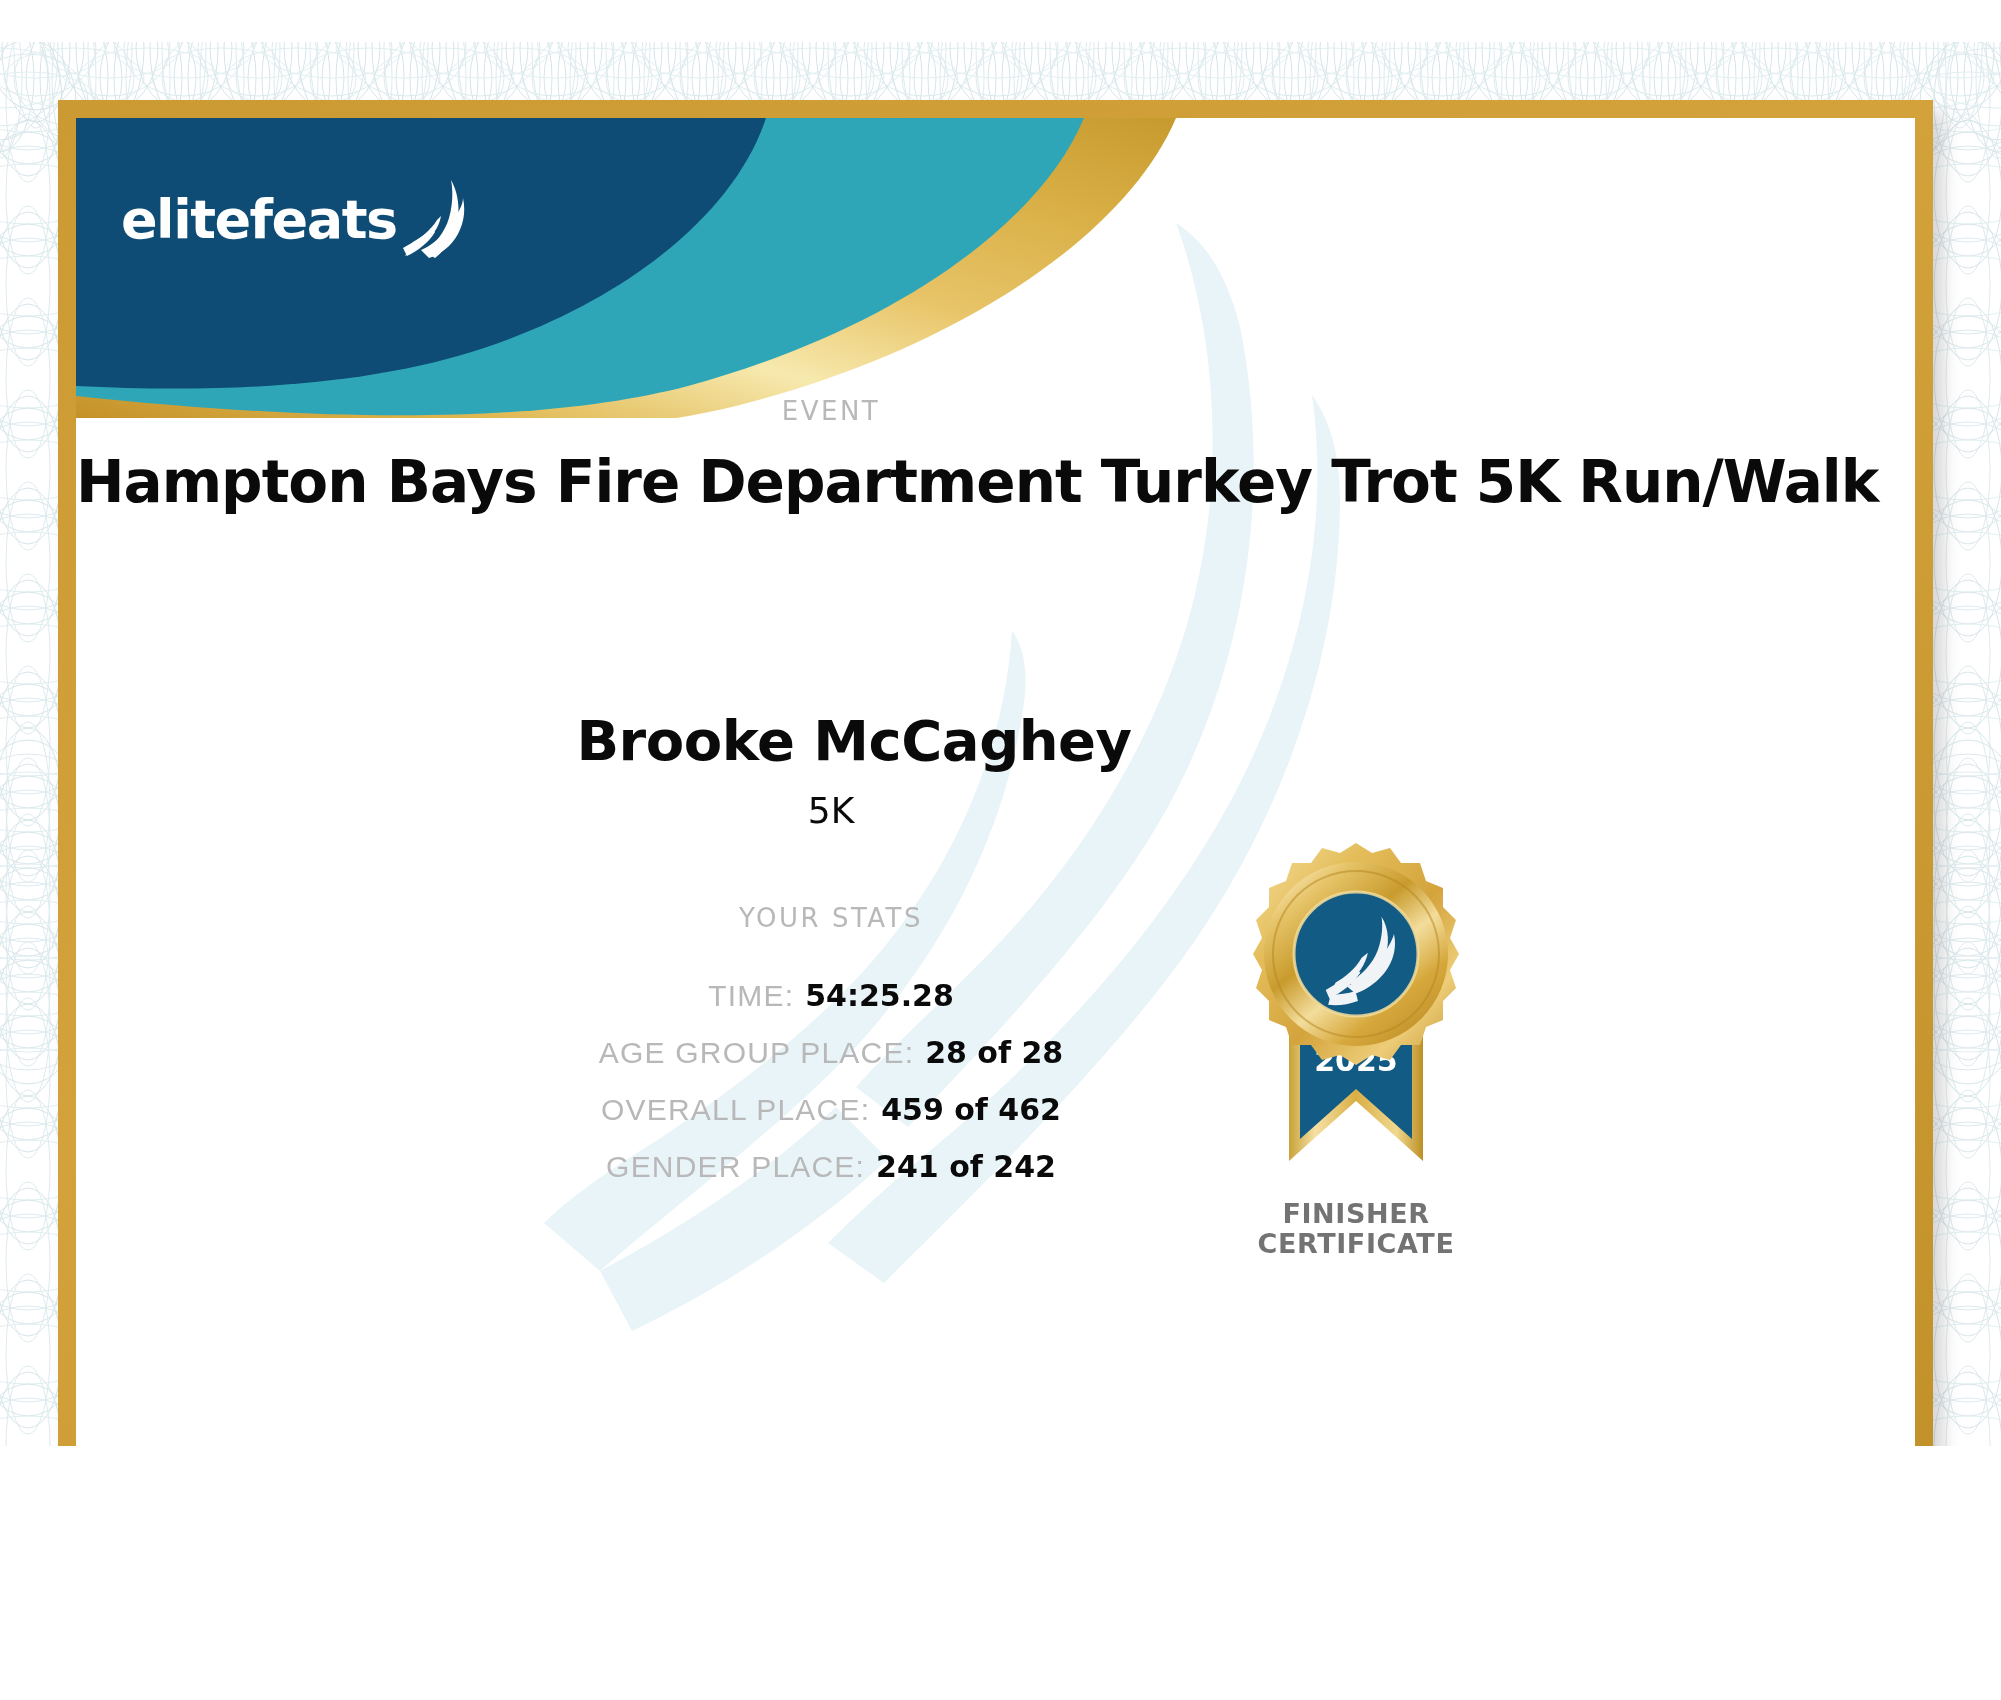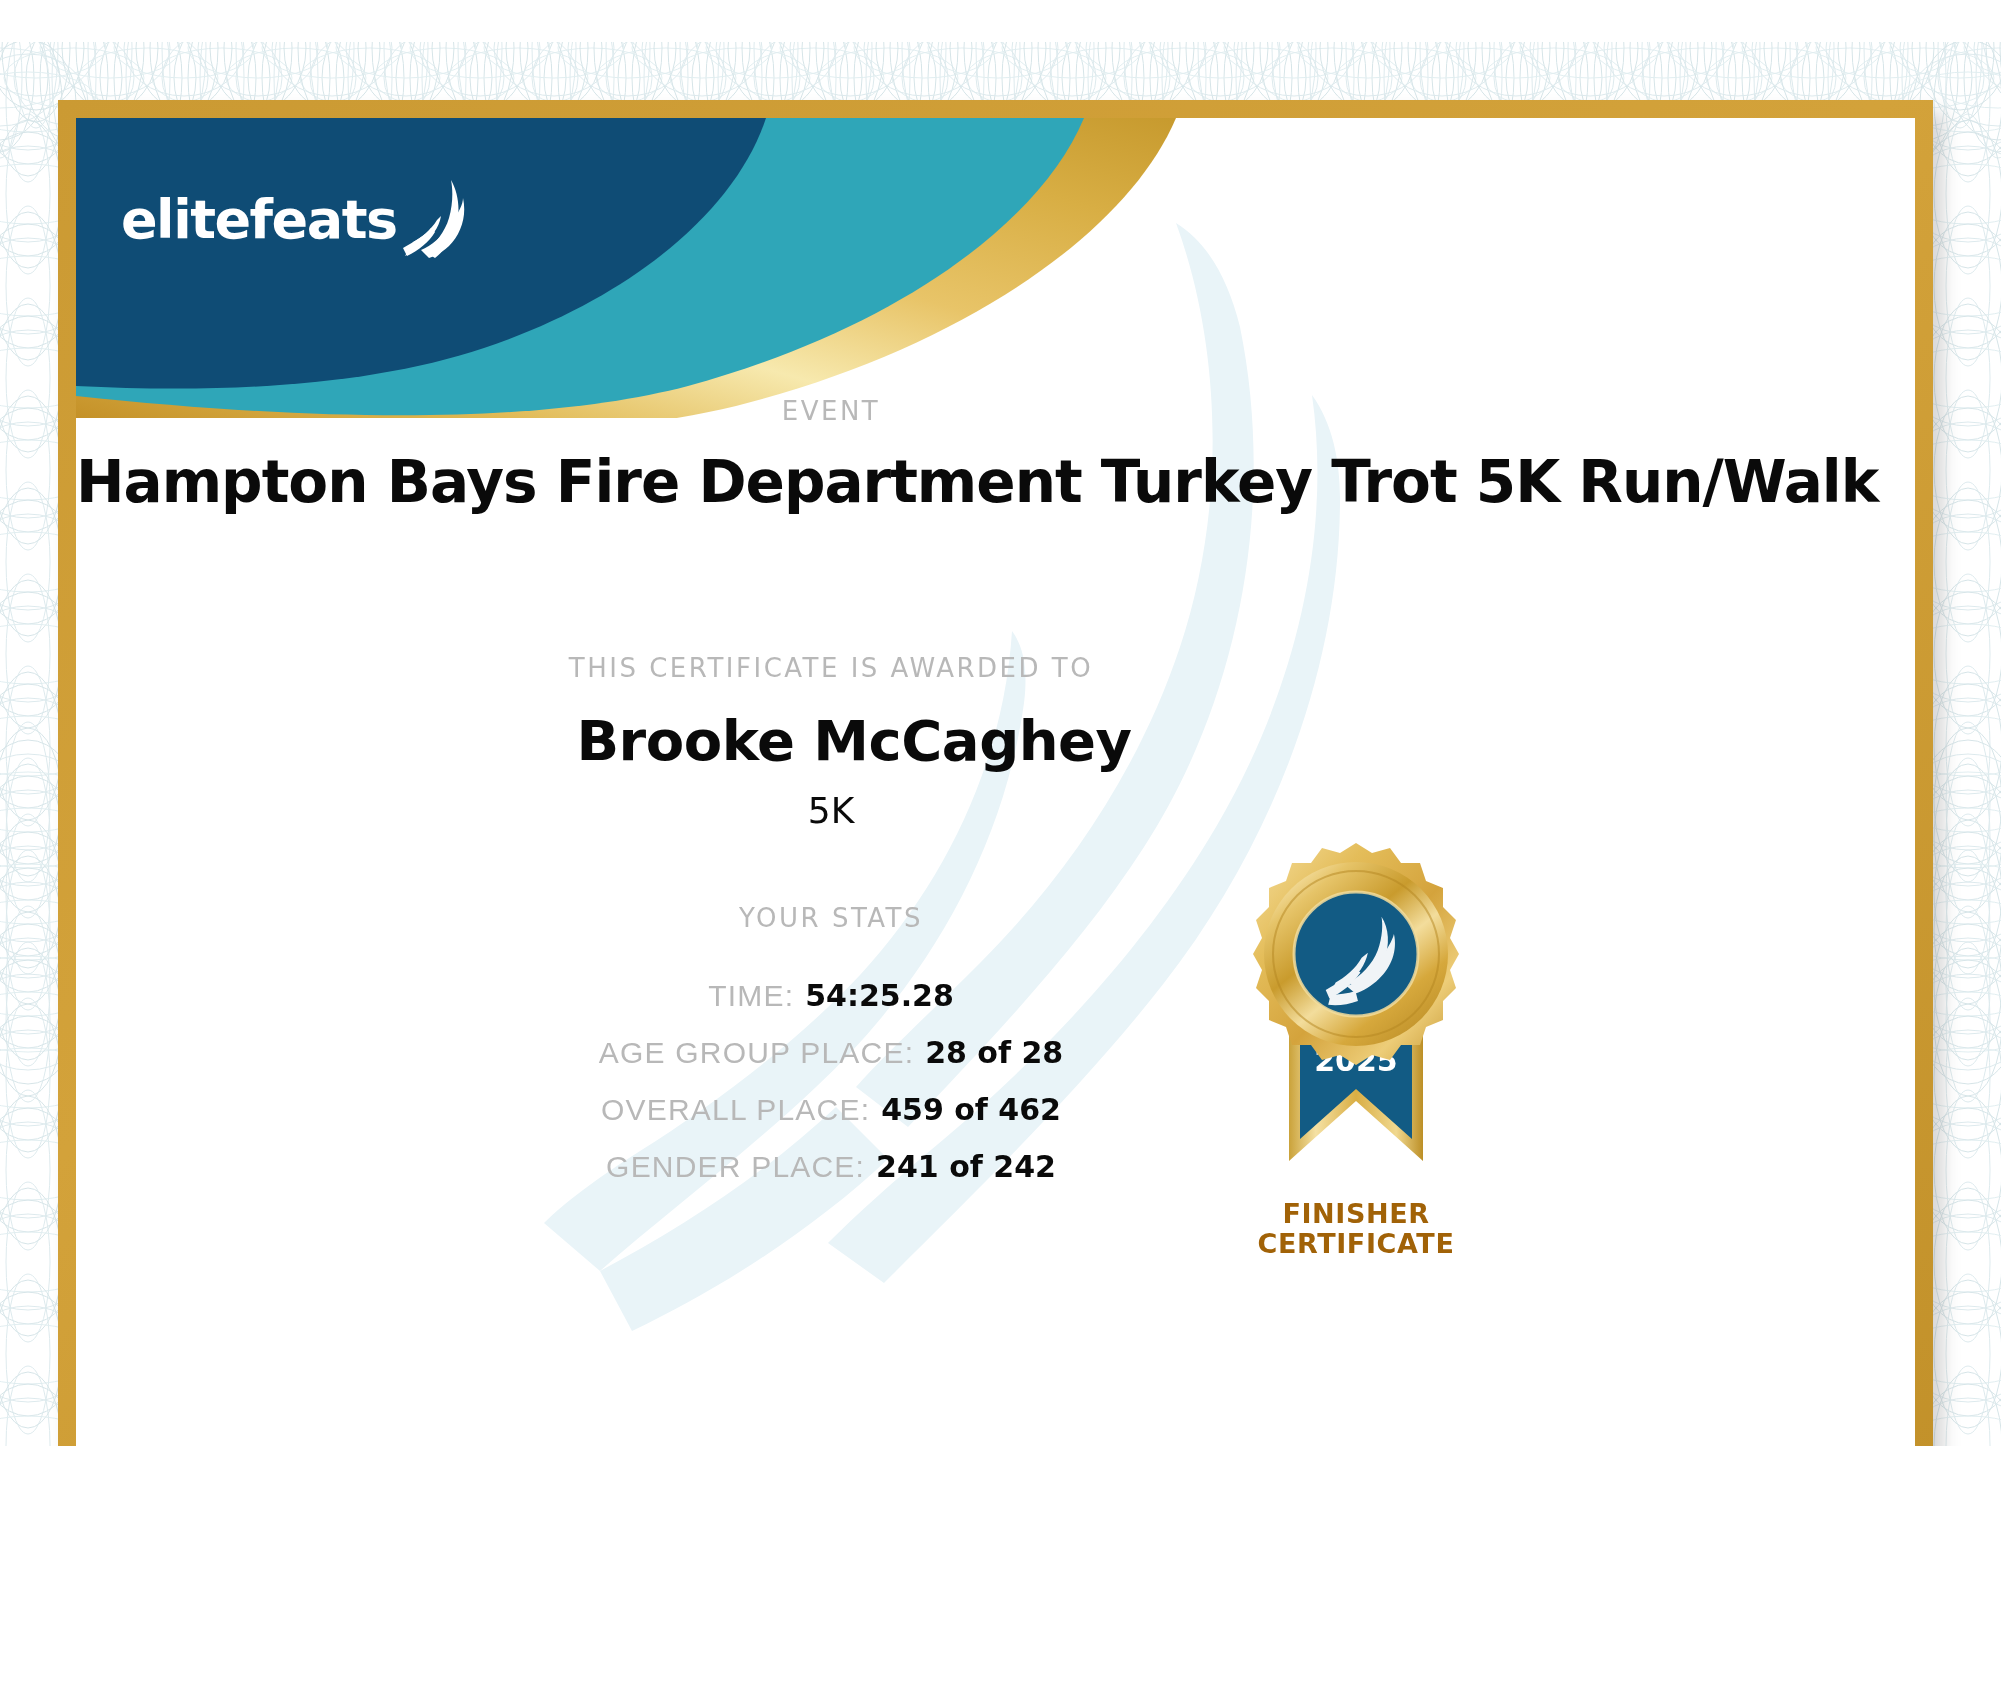--- a/index.html
+++ b/index.html
@@ -183,21 +183,21 @@
     text-align:center;
   }
   #seal svg { display:block; }
   #seal-caption {
     margin-top:6px;
     font-family:"DejaVu Sans", sans-serif;
     font-size:27px;
     font-weight:700;
     letter-spacing:.6px;
     line-height:1.12;
-    color:#a16207;
+    color:#737373;
   }
 </style>
 </head>
 <body>
 
 <div id="page">
 
   <svg id="guilloche" viewBox="0 0 2001 1700" preserveAspectRatio="none" aria-hidden="true">
     <defs>
       <g id="gl-unit">
@@ -317,21 +317,20 @@
           </svg>
         </span>
       </div>
 
       <div id="content">
 
         <div id="event-label" class="mini-label">EVENT</div>
 
         <div id="event-title">Hampton Bays Fire Department Turkey Trot 5K Run/Walk</div>
 
-        <div id="awarded-label" class="mini-label">THIS CERTIFICATE IS AWARDED TO</div>
 
         <div id="recipient">Brooke McCaghey</div>
 
         <div id="distance">5K</div>
 
         <div id="stats-label" class="mini-label">YOUR STATS</div>
 
         <div id="stats">
           <div class="stat-row">
             <span class="stat-key">TIME:</span>

